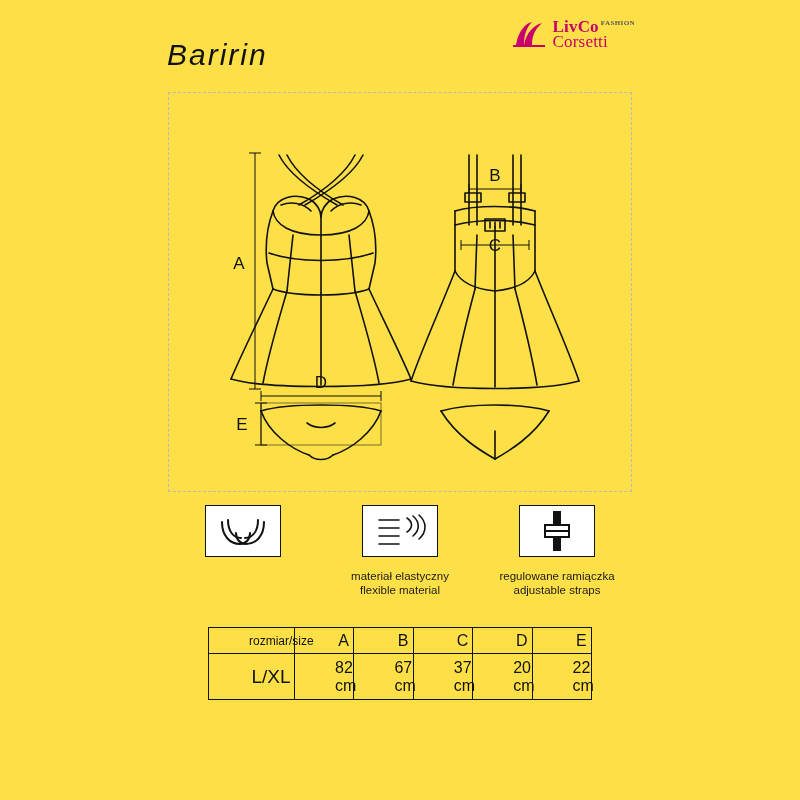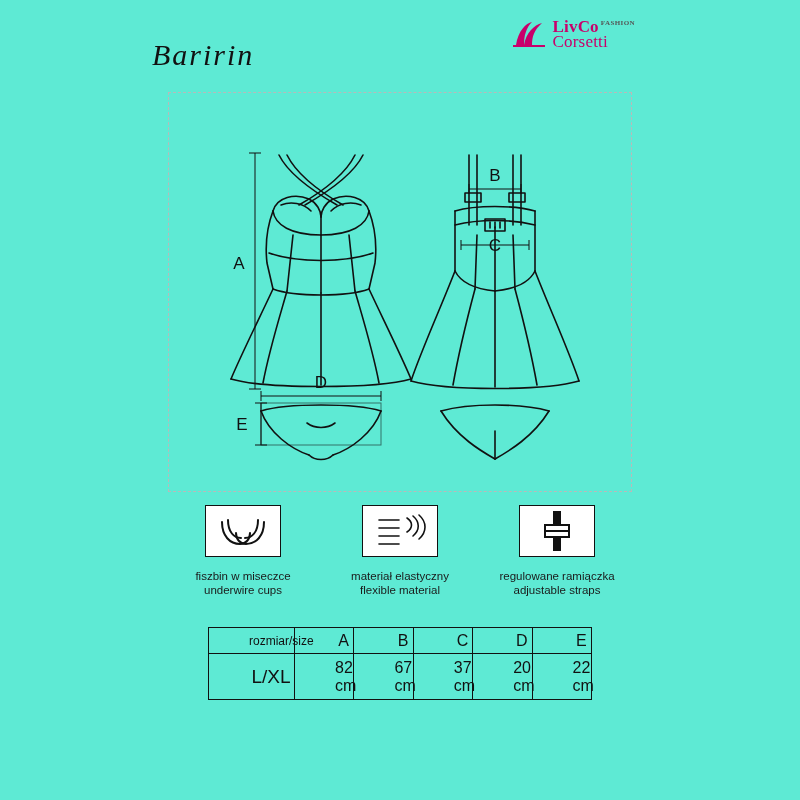--- a/index.html
+++ b/index.html
@@ -8,21 +8,21 @@
     width: 800px; height: 800px;
     background: #ffffff;
     font-family: "Liberation Sans", sans-serif;
     color: #1a1a1a;
     overflow: hidden;
   }
   .page {
     position: relative;
     width: 800px;
     height: 800px;
-    background: #5eead4;
+    background: #fde047;
   }
 
   
   .brand {
     position: absolute;
     top: 18px;
     right: 165px;
     text-align: left;
     line-height: 1;
   }
@@ -58,22 +58,22 @@
     font-weight: normal;
     color: #c8006b;
     letter-spacing: .2px;
     margin-top: -2px;
   }
 
   
   .title {
     position: absolute;
     top: 38px;
-    left: 152px;
-    font-family: Liberation Serif, serif;
+    left: 167px;
+    font-family: Liberation Sans, sans-serif;
     font-style: italic;
     font-size: 30px;
     letter-spacing: 2px;
     color: #111;
   }
 
   
   .frame {
     position: absolute;
     left: 168px;
@@ -287,22 +287,20 @@
       <div class="box">
         <svg width="74" height="50" viewBox="0 0 74 50">
           <g fill="none" stroke="#111" stroke-width="2" stroke-linecap="round">
             <path d="M16 16 C 16 30, 24 38, 34 38 C 40 38, 44 33, 44 27"></path>
             <path d="M58 16 C 58 30, 50 38, 40 38 C 34 38, 30 33, 30 27"></path>
             <path d="M22 14 C 22 26, 28 32, 35 32"></path>
             <path d="M52 14 C 52 26, 46 32, 39 32"></path>
           </g>
         </svg>
       </div>
-      <div class="cap">fiszbin w miseczce
-underwire cups</div>
     </div>
 
     <div class="feature">
       <div class="box">
         <svg width="74" height="50" viewBox="0 0 74 50">
           <g fill="none" stroke="#111" stroke-width="1.6" stroke-linecap="round">
             <path d="M16 14 H 36"></path>
             <path d="M16 22 H 36"></path>
             <path d="M16 30 H 36"></path>
             <path d="M16 38 H 36"></path>

